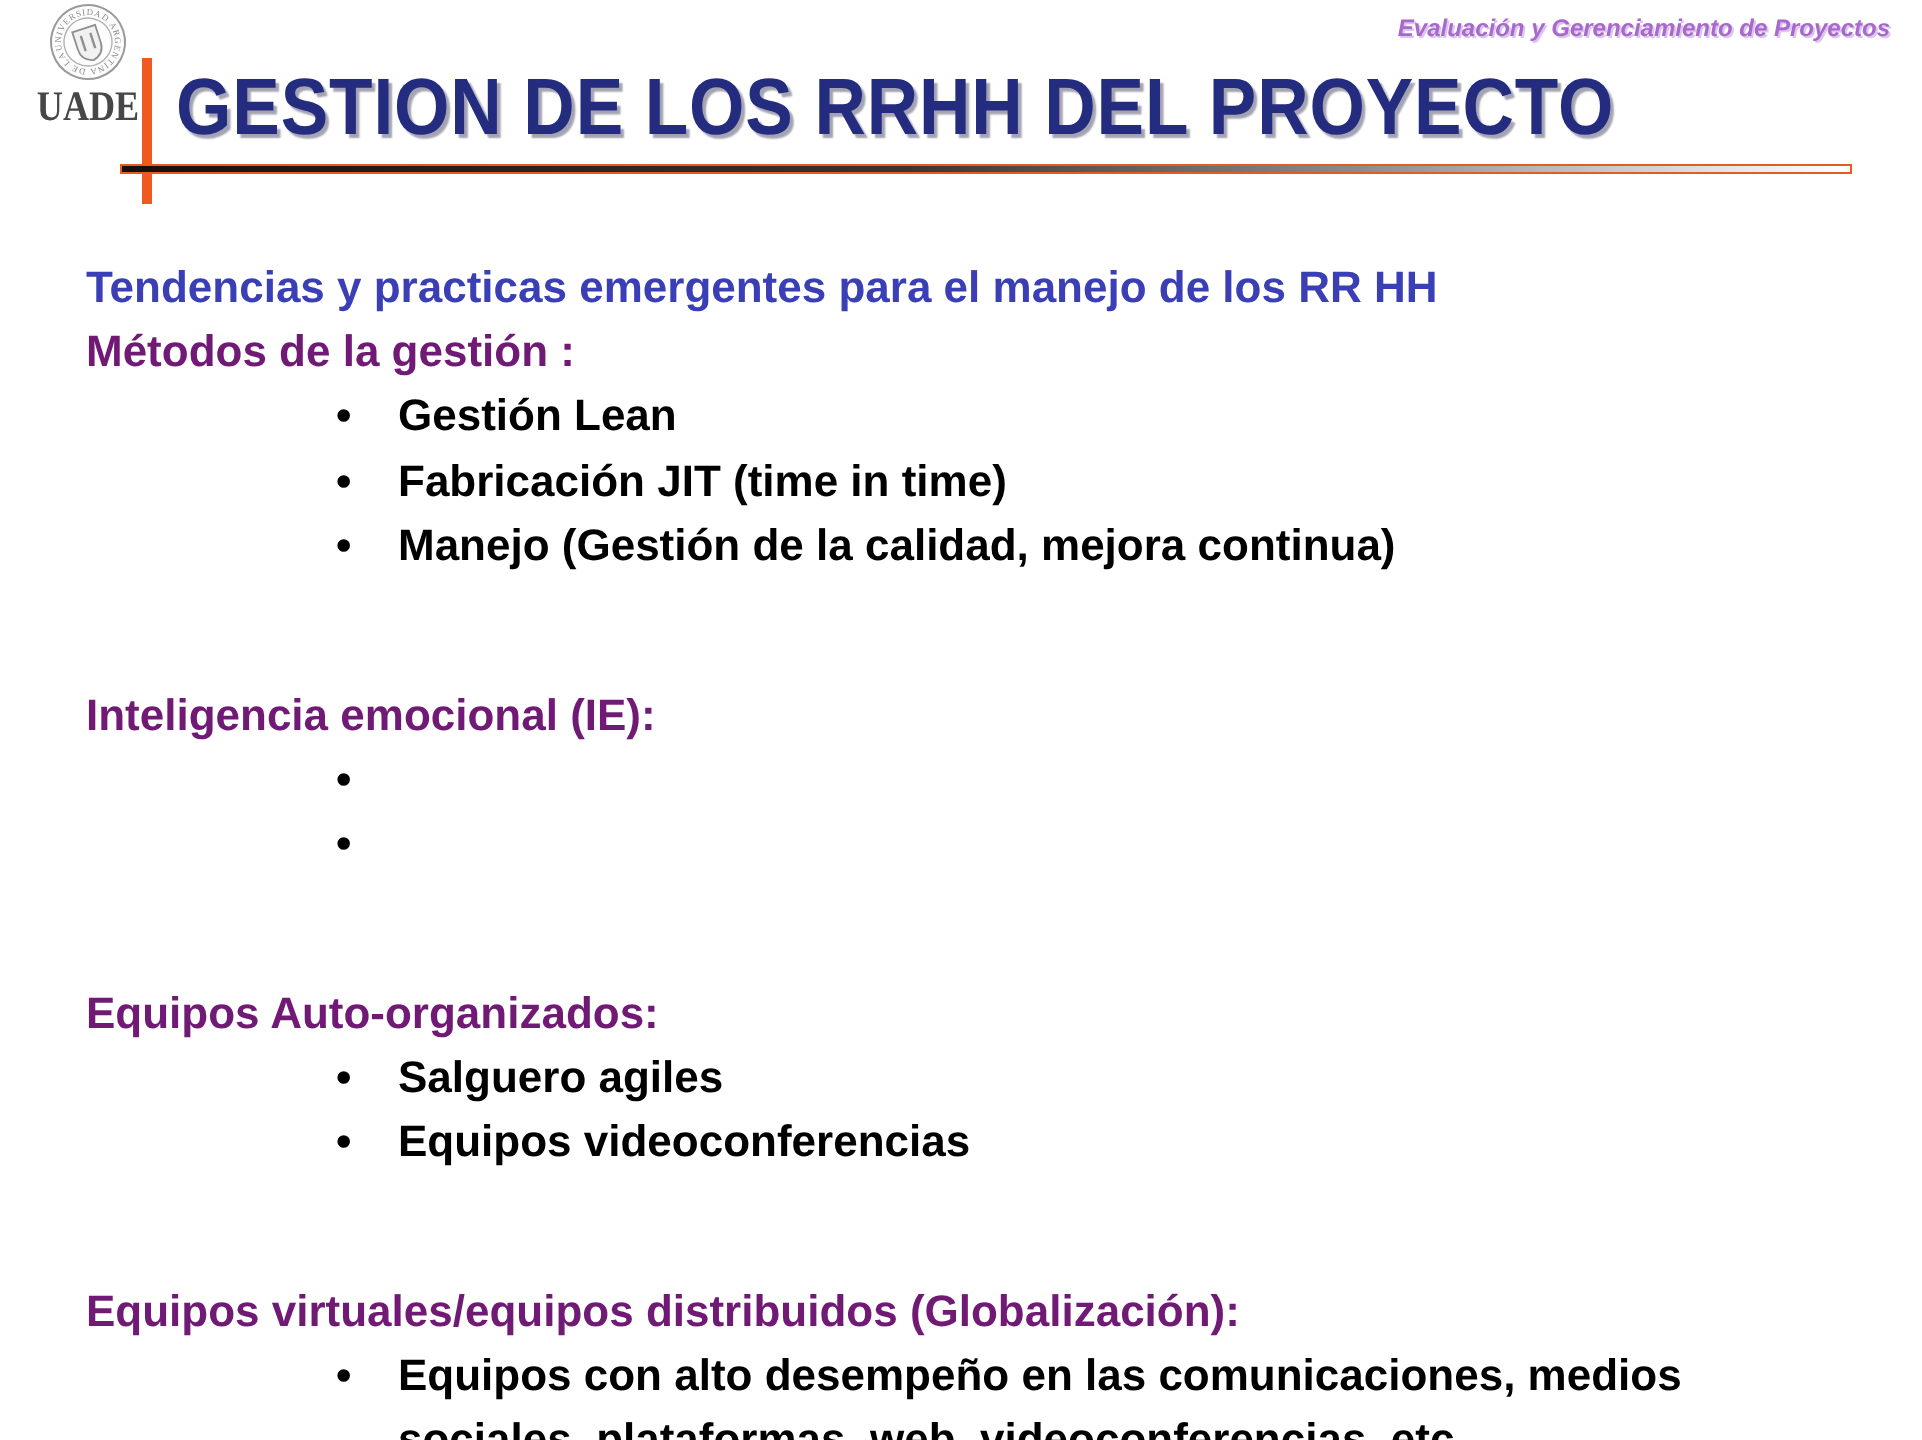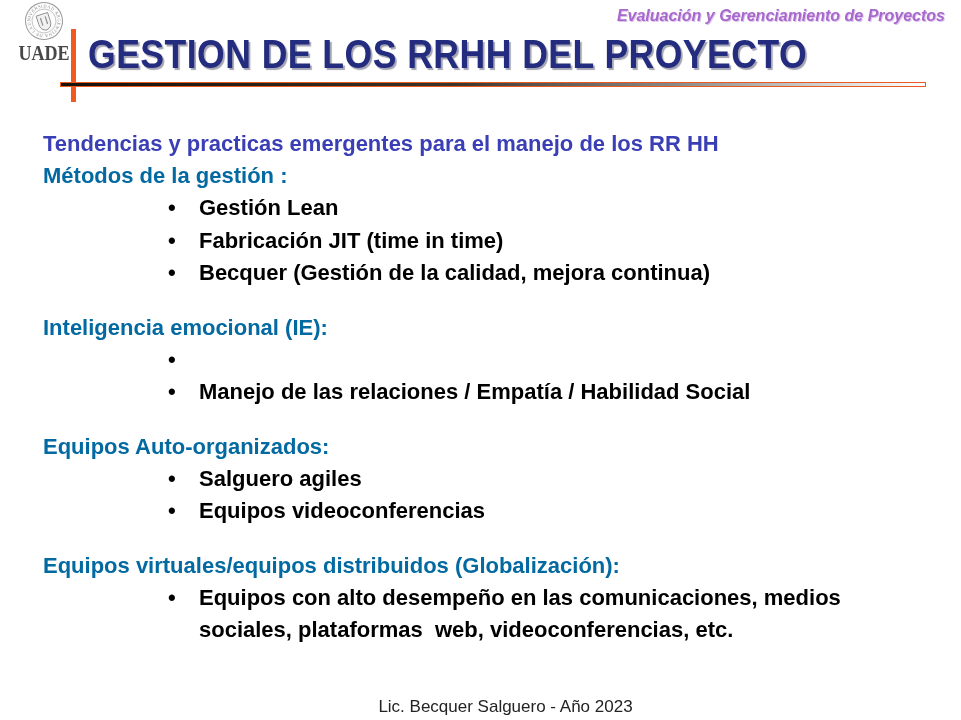--- a/index.html
+++ b/index.html
@@ -13,21 +13,21 @@
   .logo { position:absolute; left:8px; top:0px; width:72px; text-align:center; }
   .seal { display:block; margin:0 auto; }
   .wordmark {
     font-family:"Liberation Serif", serif;
     font-weight:700; font-size:21px; color:#474747;
     transform:scaleX(0.86); transform-origin:center top;
     margin-top:-1px; line-height:20px;
   }
   .course {
     position:absolute; top:7px; right:16px;
-    font-size:16px; font-weight:700; font-style:italic;
+    font-size:12px; font-weight:700; font-style:italic;
     color:#A868CC; text-shadow:1px 1px 0 #dcc6ee;
     white-space:nowrap;
   }
   .title {
     position:absolute; left:88px; top:32px; margin:0;
     font-size:40px; font-weight:700; color:#232C7E;
     white-space:nowrap; letter-spacing:0.5px;
     text-shadow:2px 2px 1px #a3a3b2;
     transform:scaleX(0.89); transform-origin:left top;
   }
@@ -38,22 +38,22 @@
     border:1px solid #E85A1E;
   }
 
   
   .content { position:absolute; left:43px; top:128px; width:895px; }
   .intro {
     margin:0; font-size:22px; line-height:32px; font-weight:700; color:#3B3FB5;
     white-space:nowrap;
   }
   section.block { margin:0; }
-  section.block.gap { margin-top:22px; }
-  .sec-heading { margin:0; font-size:22px; line-height:32px; font-weight:700; color:#0369a1; }
+  section.block.gap { margin-top:52px; }
+  .sec-heading { margin:0; font-size:22px; line-height:32px; font-weight:700; color:#701a75; }
   ul.bullets { list-style:none; margin:0; padding:0; }
   ul.bullets li { display:flex; margin-left:125px; font-size:22px; line-height:32.5px; font-weight:700; color:#000000; }
   .dot { width:31px; flex:none; }
   .btext { max-width:700px; white-space:pre-wrap; }
 
   
   .footer {
     position:absolute; left:0; right:0; bottom:3px;
     text-align:center; padding-left:50px;
     font-size:17px; color:#232323; line-height:20px;
@@ -95,34 +95,33 @@
         <li>
           <span class="dot">•</span>
           <span class="btext">Gestión Lean</span>
         </li>
         <li>
           <span class="dot">•</span>
           <span class="btext">Fabricación JIT (time in time)</span>
         </li>
         <li>
           <span class="dot">•</span>
-          <span class="btext">Becquer (Gestión de la calidad, mejora continua)</span>
+          <span class="btext">Manejo (Gestión de la calidad, mejora continua)</span>
         </li>
       </ul>
     </section>
 
     <section class="block gap">
       <p class="sec-heading">Inteligencia emocional (IE):</p>
       <ul class="bullets">
         <li>
           <span class="dot">•</span>
         </li>
         <li>
           <span class="dot">•</span>
-          <span class="btext">Manejo de las relaciones / Empatía / Habilidad Social</span>
         </li>
       </ul>
     </section>
 
     <section class="block gap">
       <p class="sec-heading">Equipos Auto-organizados:</p>
       <ul class="bullets">
         <li>
           <span class="dot">•</span>
           <span class="btext">Salguero agiles</span>
@@ -138,15 +137,14 @@
       <p class="sec-heading">Equipos virtuales/equipos distribuidos (Globalización):</p>
       <ul class="bullets">
         <li>
           <span class="dot">•</span>
           <span class="btext">Equipos con alto desempeño en las comunicaciones, medios sociales, plataformas  web, videoconferencias, etc.</span>
         </li>
       </ul>
     </section>
   </main>
 
-  <footer class="footer">Lic. Becquer Salguero - Año 2023</footer>
 
 </div>
 
 </body></html>

